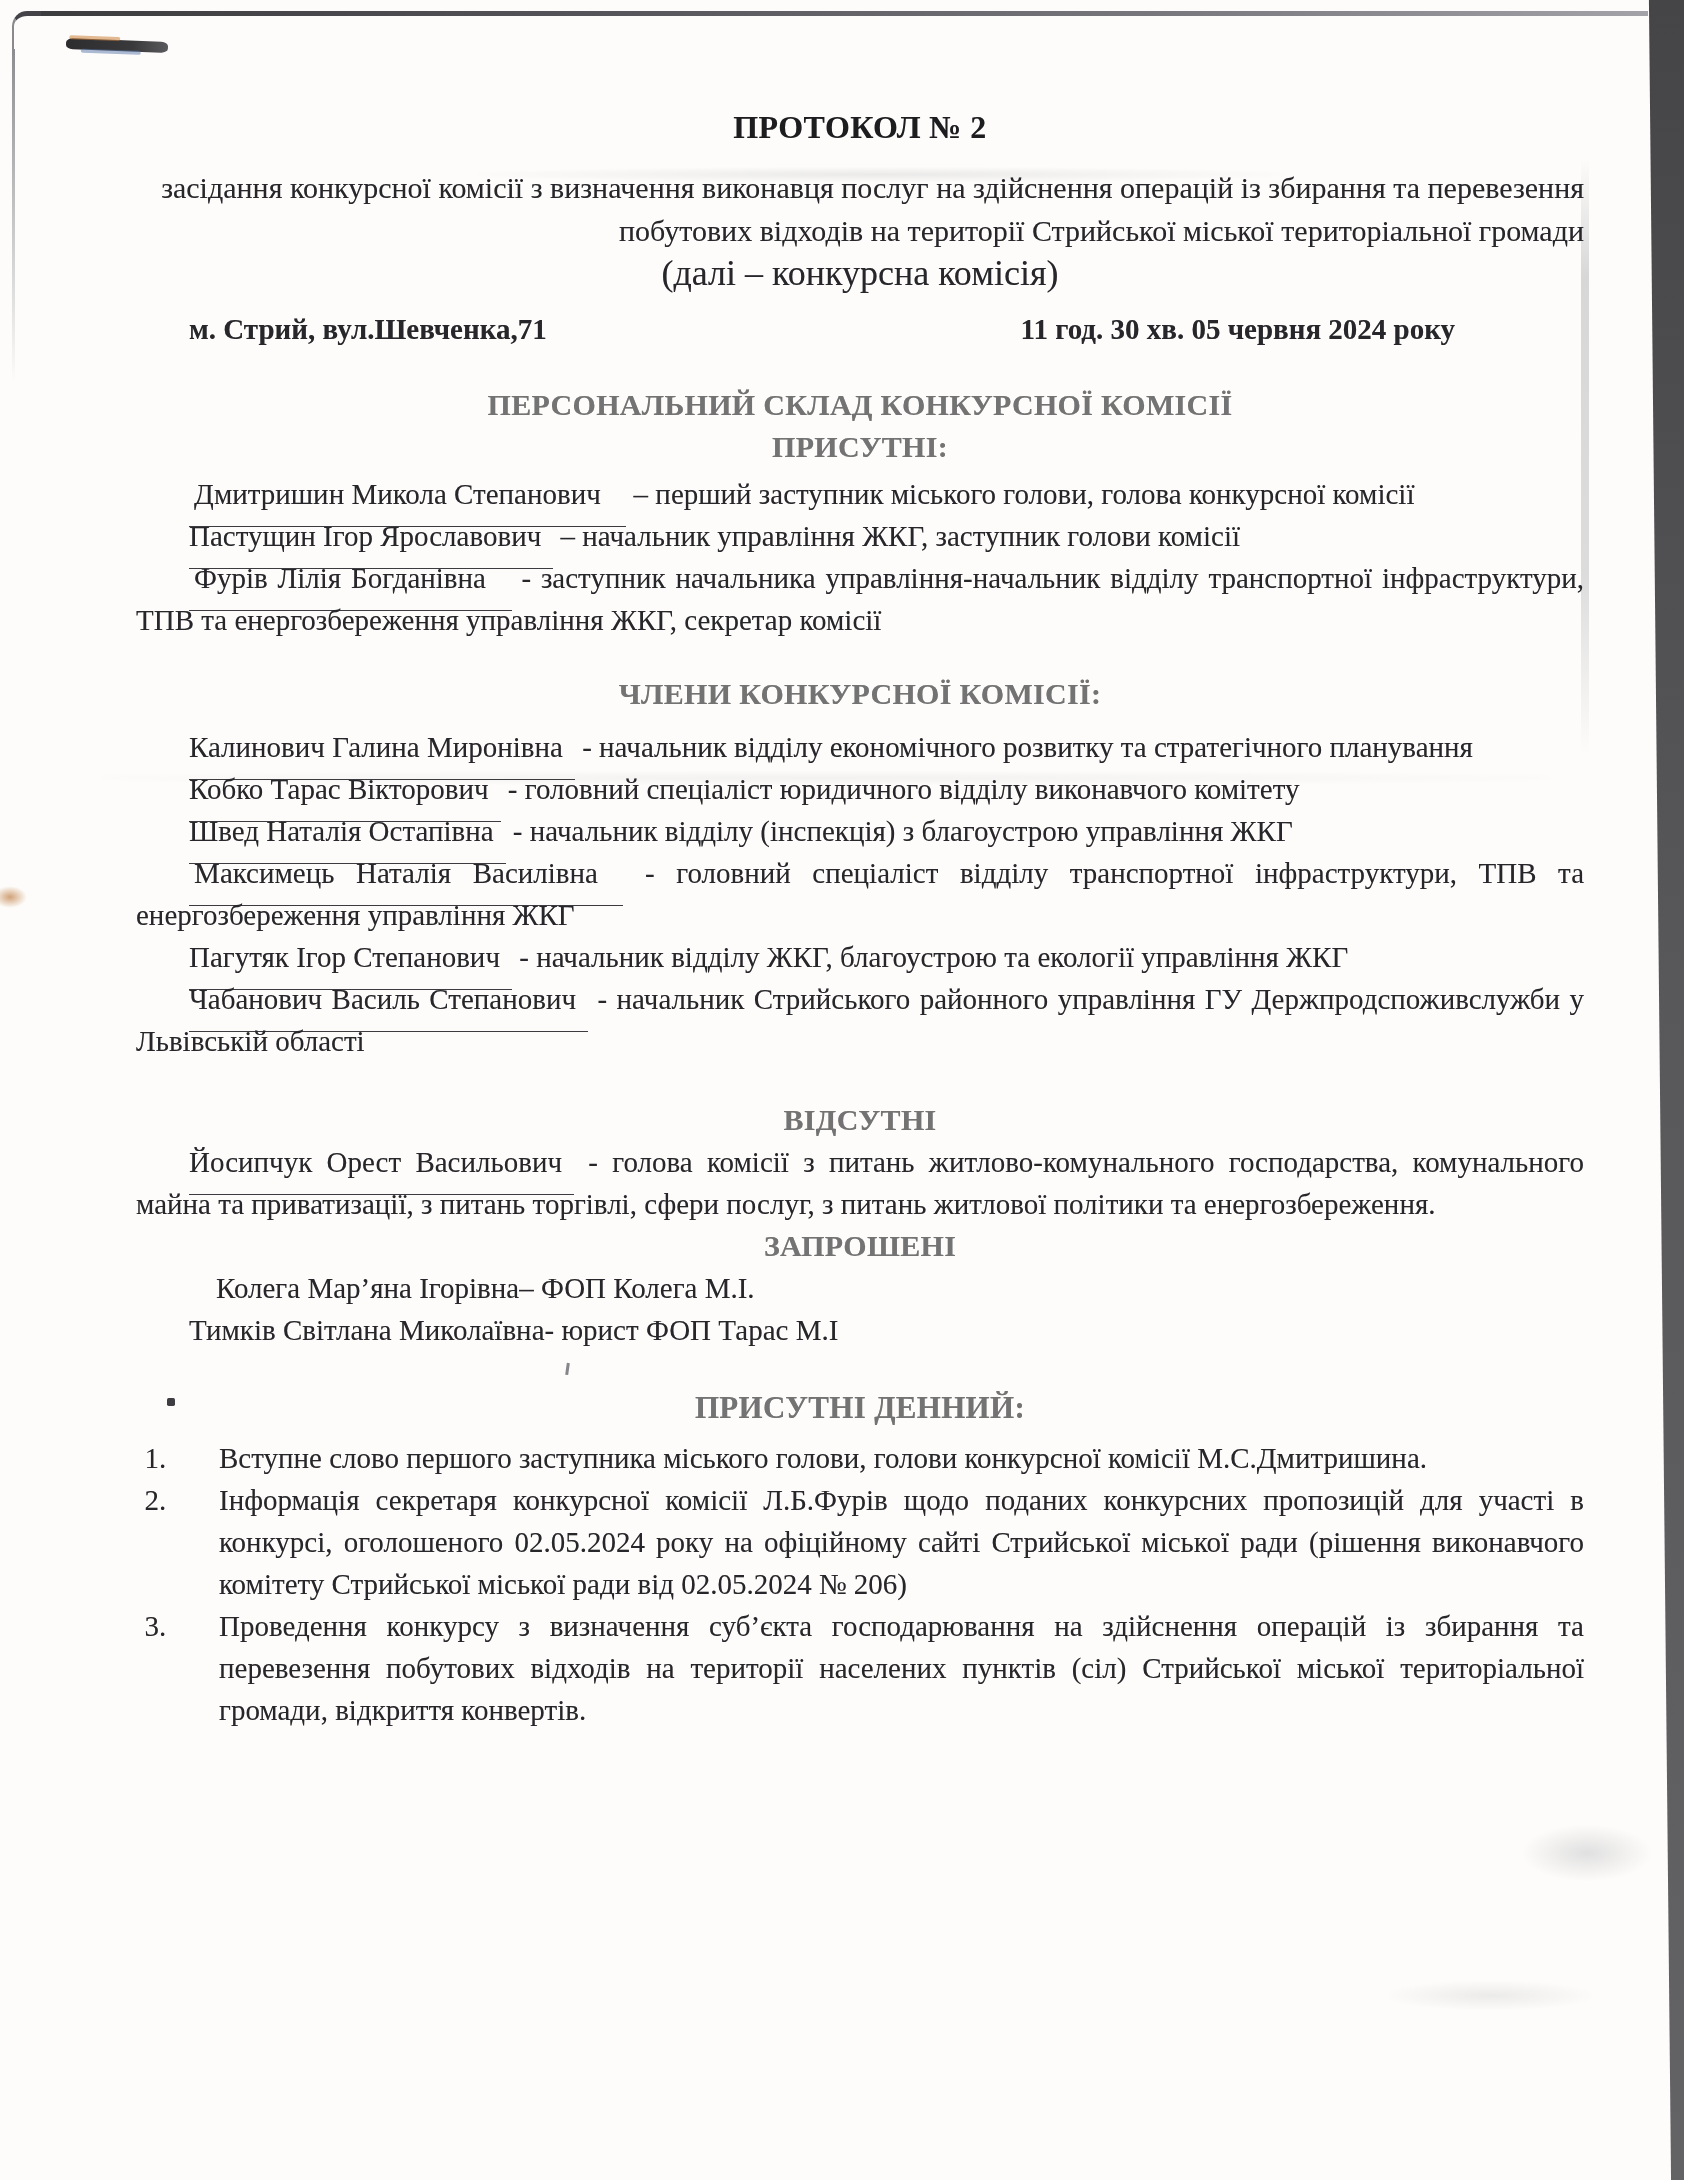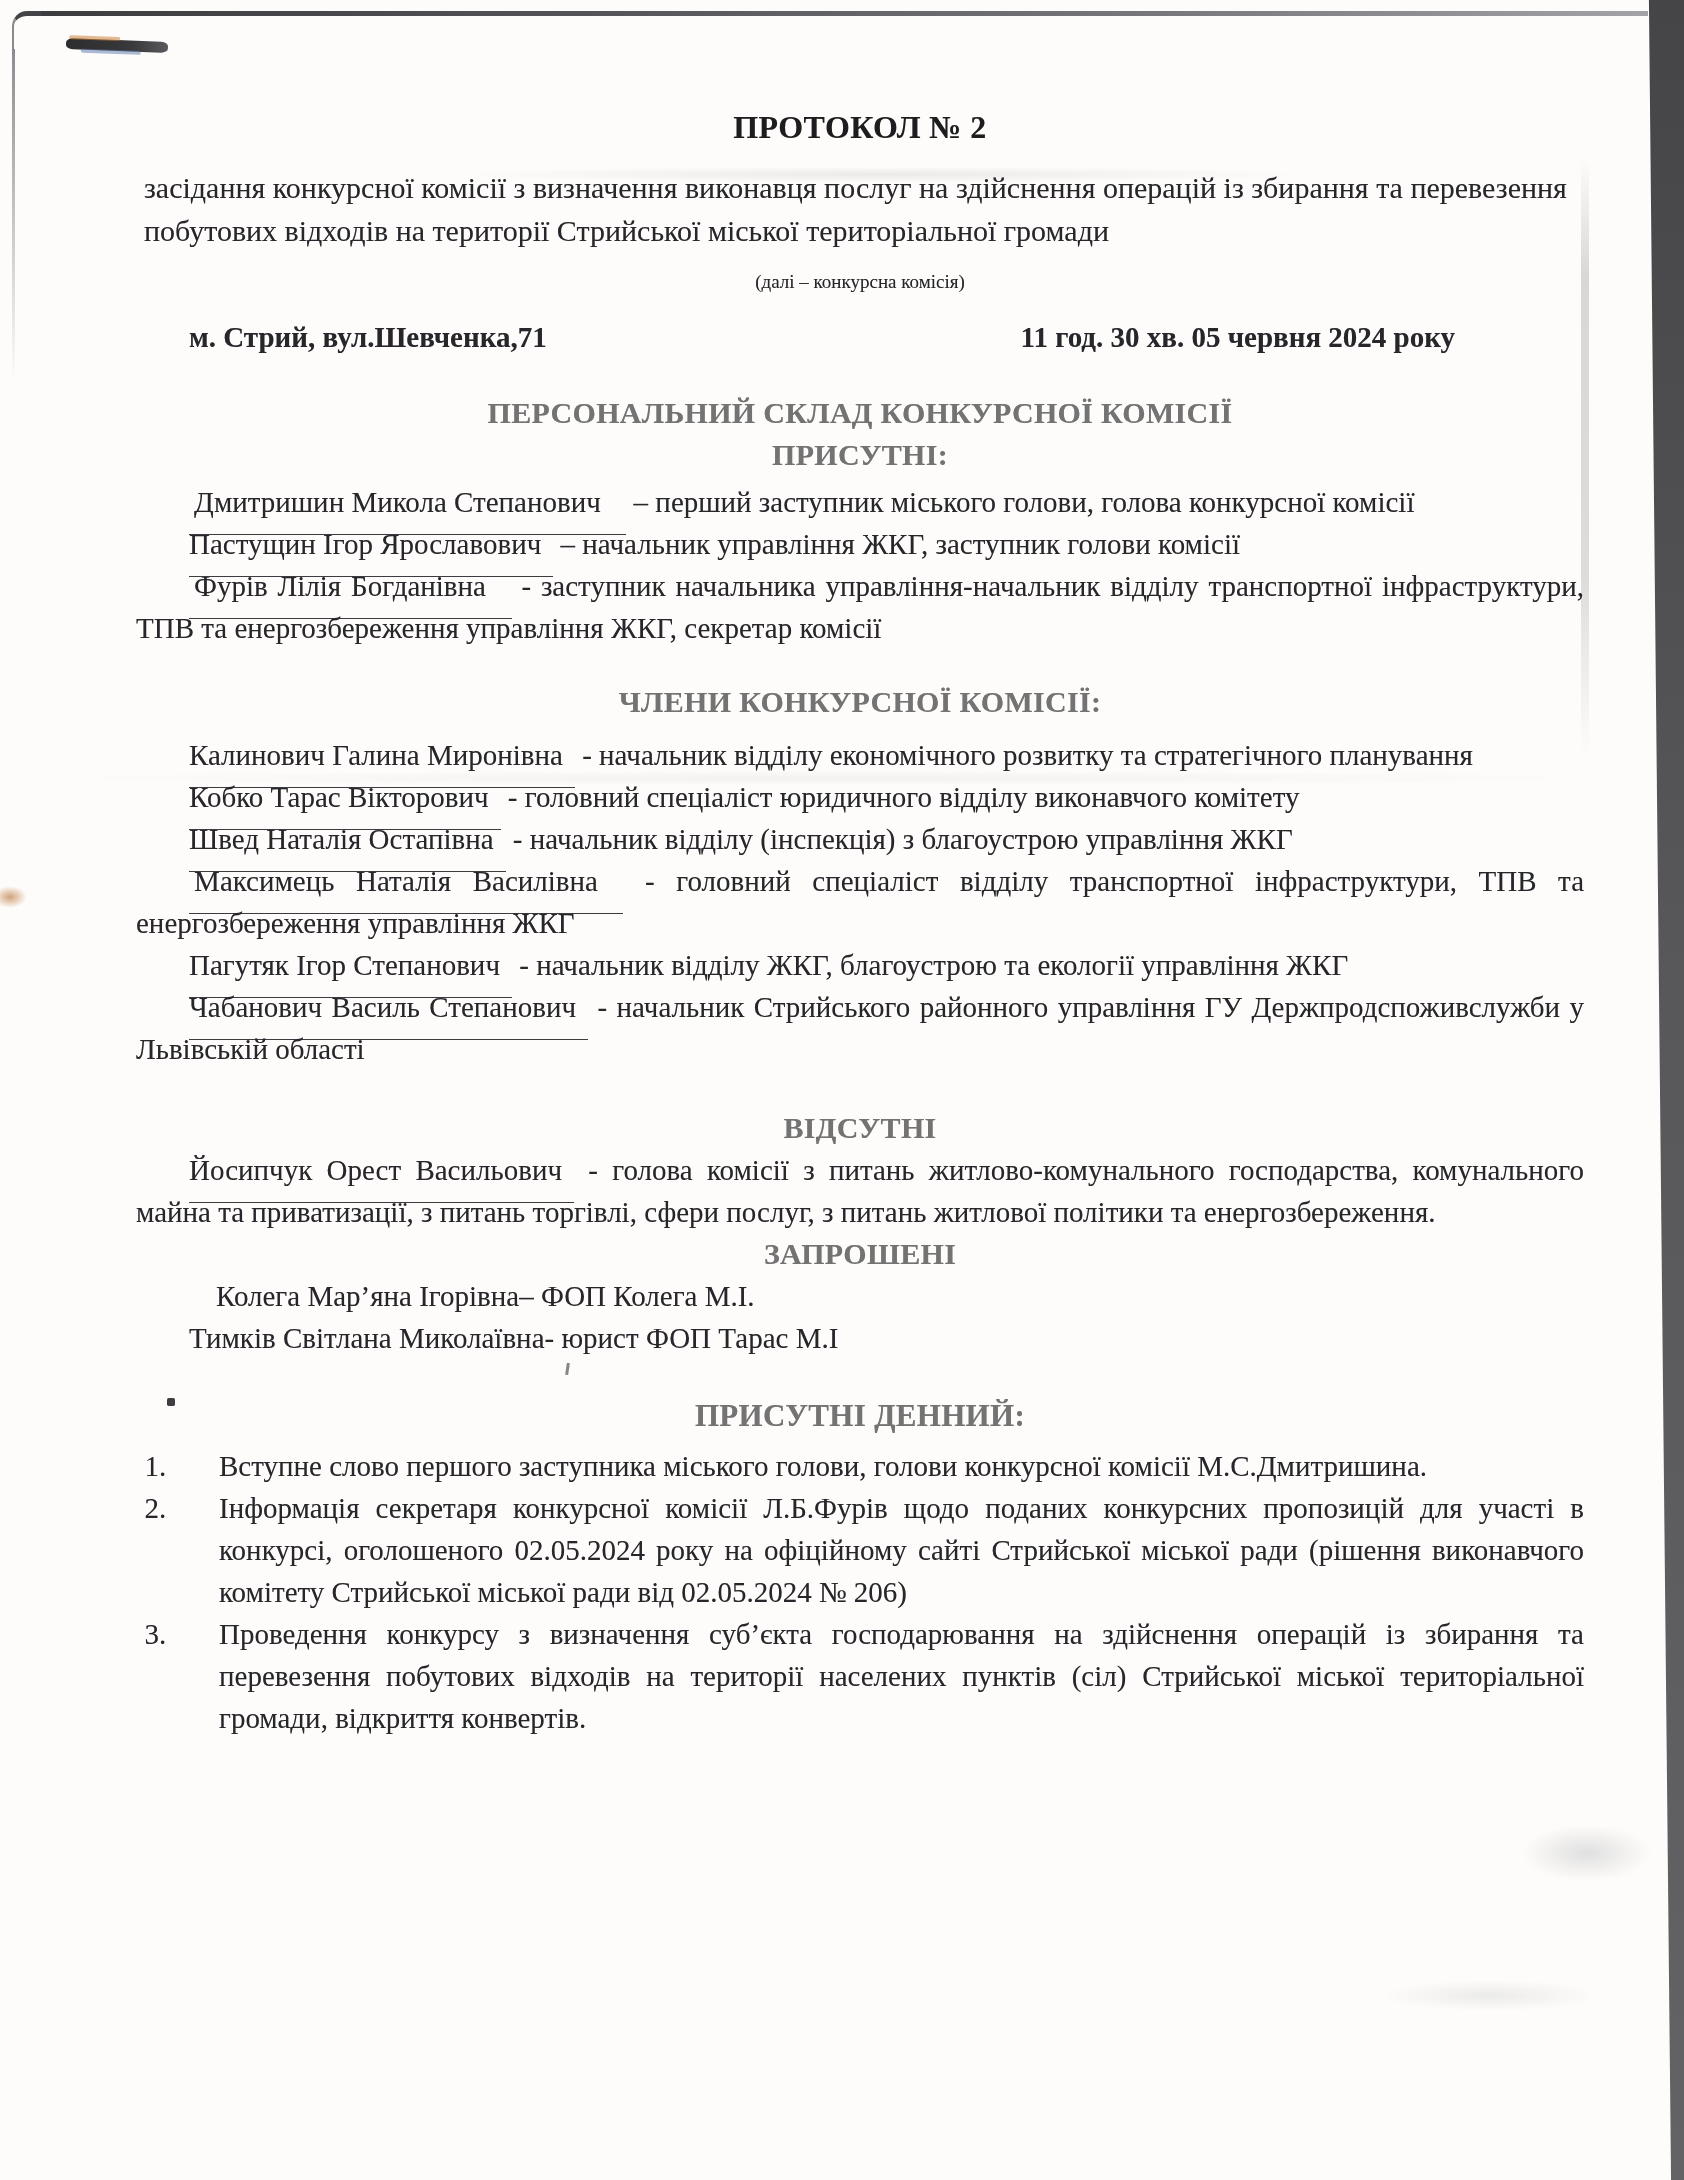--- a/index.html
+++ b/index.html
@@ -43,22 +43,22 @@
     background:radial-gradient(ellipse,rgba(195,195,198,.3),rgba(195,195,198,0) 75%);}
   .smudge-mid{position:absolute;left:102px;top:771px;width:1448px;height:13.6px;
     background:radial-gradient(ellipse,rgba(200,200,203,.2),rgba(200,200,203,0) 80%);}
 
   
   .content{position:absolute;left:136px;top:109px;width:1448px;
     color:#27272b;font-size:29px;line-height:42px;text-align:justify;
     filter:blur(0.2px);text-shadow:0 0 0.5px rgba(60,60,60,.35);}
   .doc-title{text-align:center;font-weight:bold;font-size:32px;line-height:37px;
     margin:0 0 20.4px;letter-spacing:0.4px;color:#1d1d20;}
-  .subtitle{text-align:left;font-size:30px;line-height:43px;margin:8px;}
-  .alias{text-align:center;font-size:19px;line-height:43px;margin:0;}
+  .subtitle{text-align:right;font-size:30px;line-height:43px;margin:0;}
+  .alias{text-align:center;font-size:36px;line-height:43px;margin:0;}
   .place-row{display:flex;justify-content:space-between;font-weight:bold;
     margin-top:13px;padding-left:53px;padding-right:129px;gap:44px;}
   .sec-heading{text-align:center;font-weight:bold;font-size:30px;line-height:42px;
     margin:0;color:#737373;letter-spacing:0.3px;}
   .h-personnel{margin-top:34px;}
   .h-present{margin-bottom:5.1px;}
   .h-members{margin-top:32px;margin-bottom:10.2px;}
   .h-absent{margin-top:37px;}
   .h-invited{margin-top:0;}
   .h-agenda{margin-top:36px;margin-bottom:8.5px;font-size:31px;}

